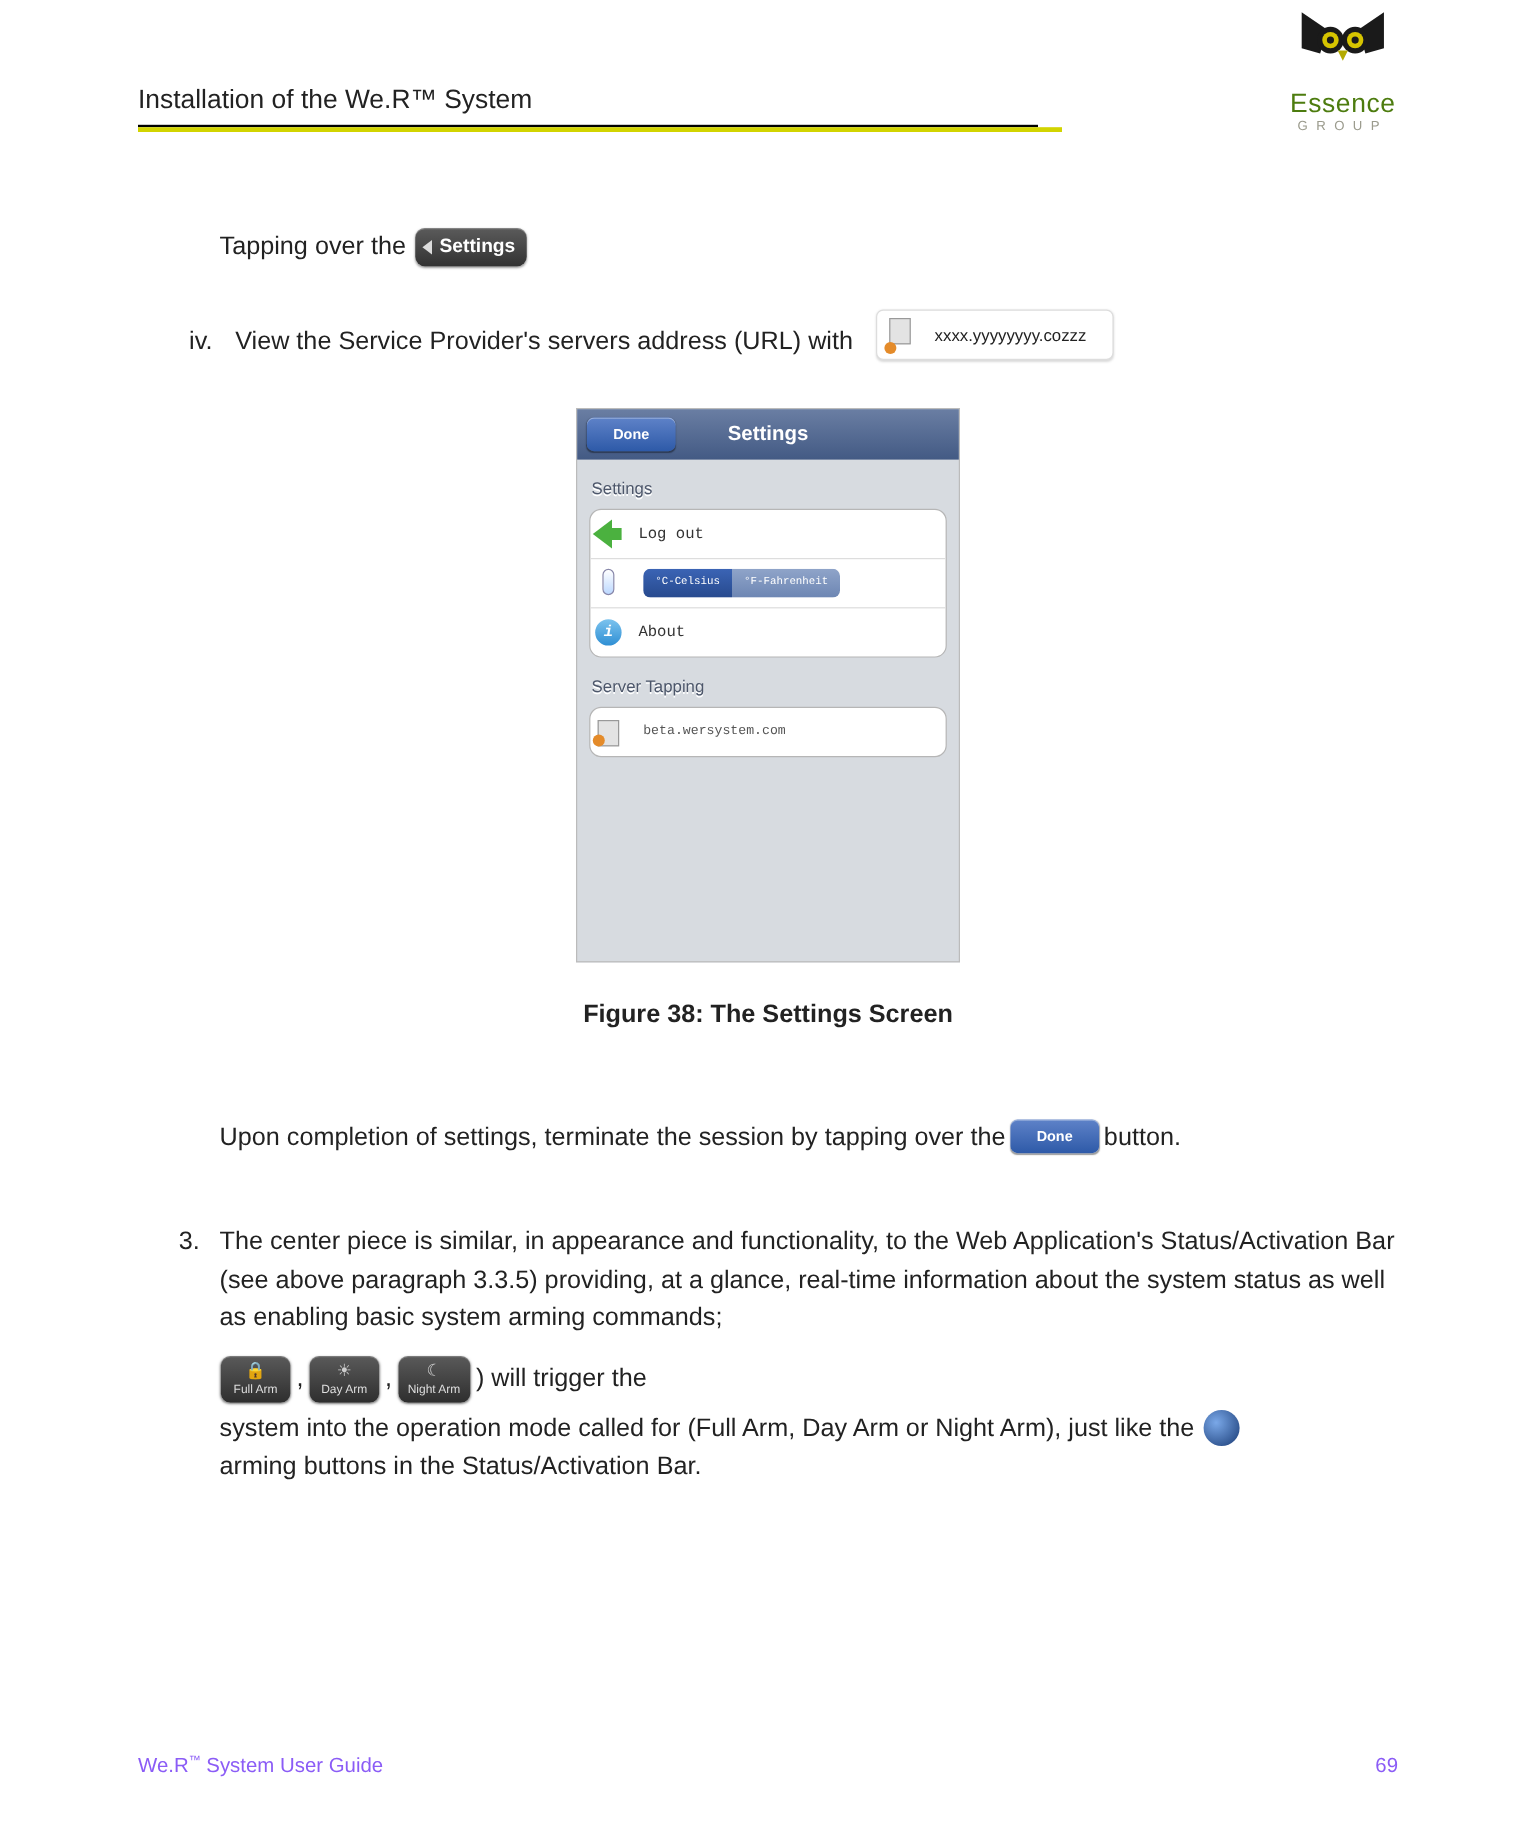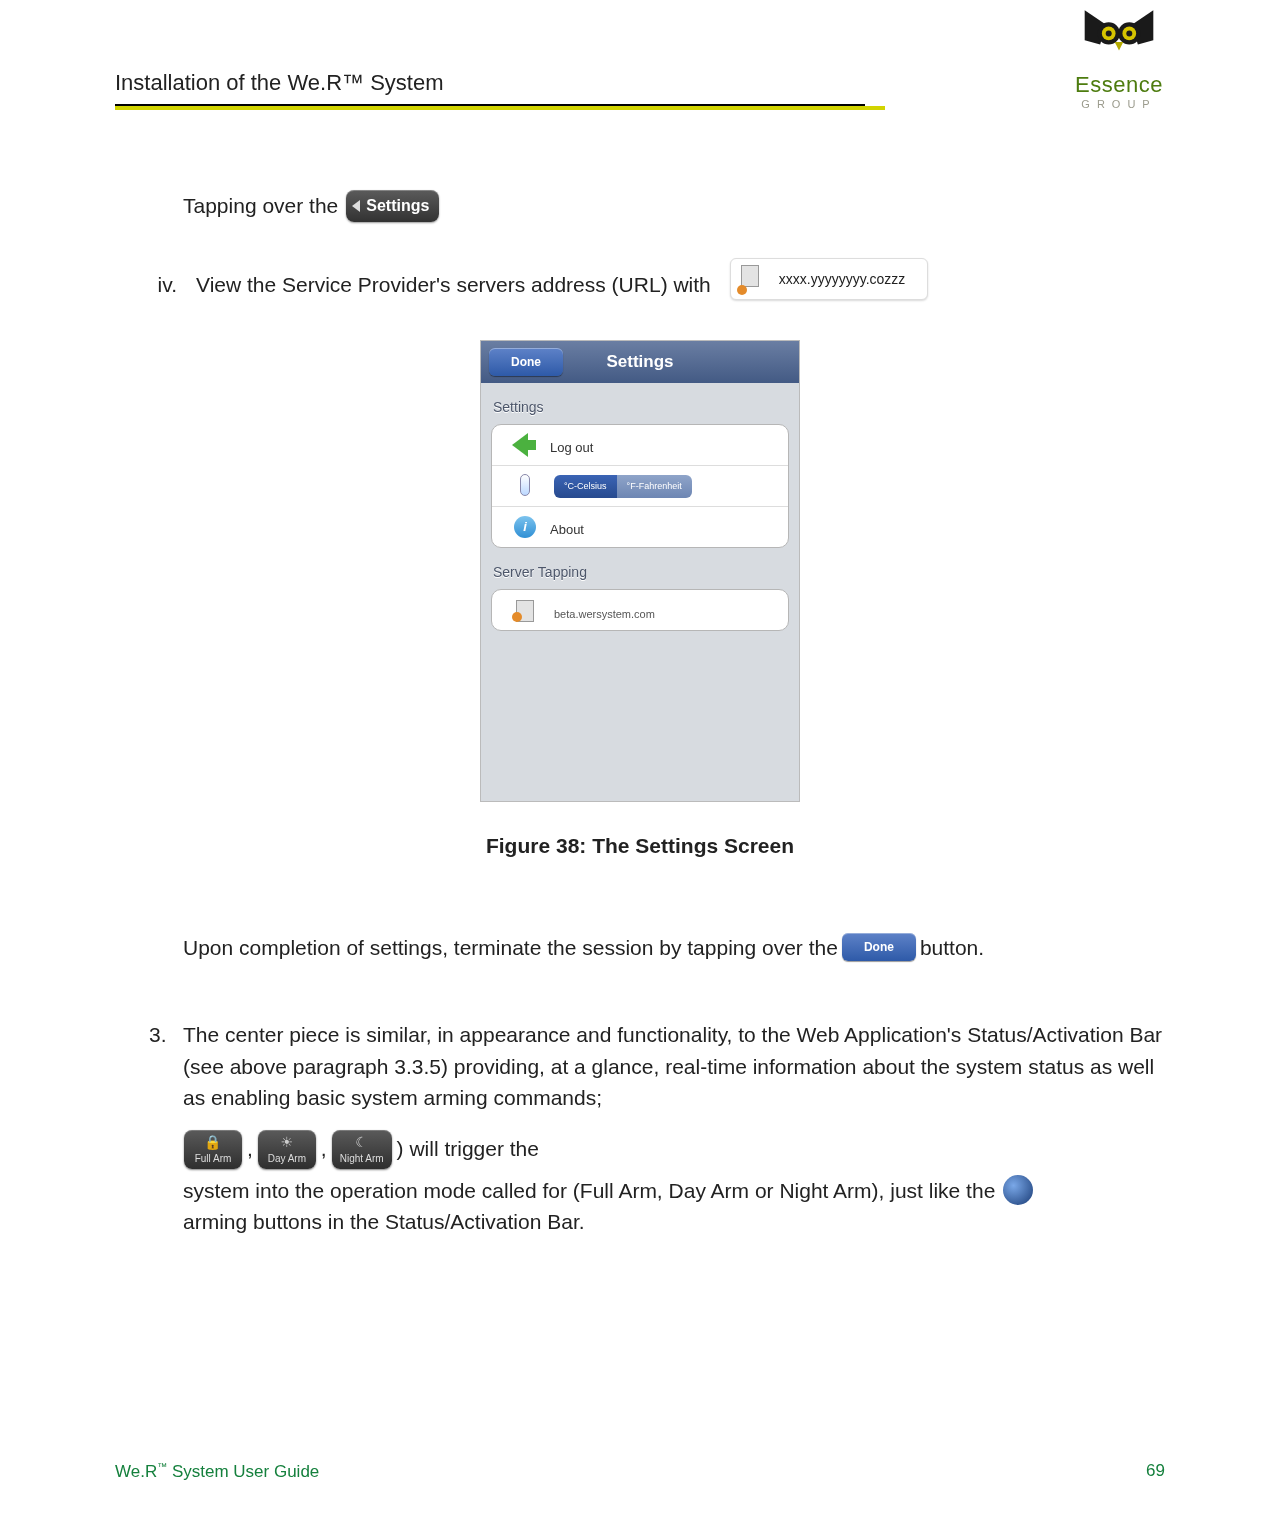--- a/index.html
+++ b/index.html
@@ -165,24 +165,25 @@
     }
     .menu-group {
       margin: 0 10px;
       background: #fff;
       border: 1px solid #b6b6b6;
       border-radius: 10px;
       overflow: hidden;
     }
     .menu-row {
       display: flex;
-      align-items: flex-end;
-      padding: 8px 20px;
+      align-items: center;
+      padding: 8px 2px;
       border-top: 1px solid #ddd;
       min-height: 40px;
+      font-family: Liberation Mono, monospace;
     }
     .menu-row:first-child { border-top: none; }
     .row-icon { width: 28px; height: 24px; margin-right: 10px; position: relative; }
     .arrow-left-green {
       width: 0; height: 0;
       border-top: 12px solid transparent;
       border-bottom: 12px solid transparent;
       border-right: 16px solid #4bb13f;
       position: absolute; left: 0; top: 0;
     }
@@ -262,21 +263,21 @@
     }
 
     .footer {
       position: absolute;
       bottom: 50px;
       left: 115px;
       right: 110px;
       display: flex;
       justify-content: space-between;
       font-size: 17px;
-      color: #15803d;
+      color: #8b5cf6;
     }
     .footer .tm { font-size: 10px; vertical-align: super; }
   </style>
 </head>
 <body>
 
 <div class="page">
 
   <div class="logo">
     <svg class="owl" viewBox="0 0 100 70">

